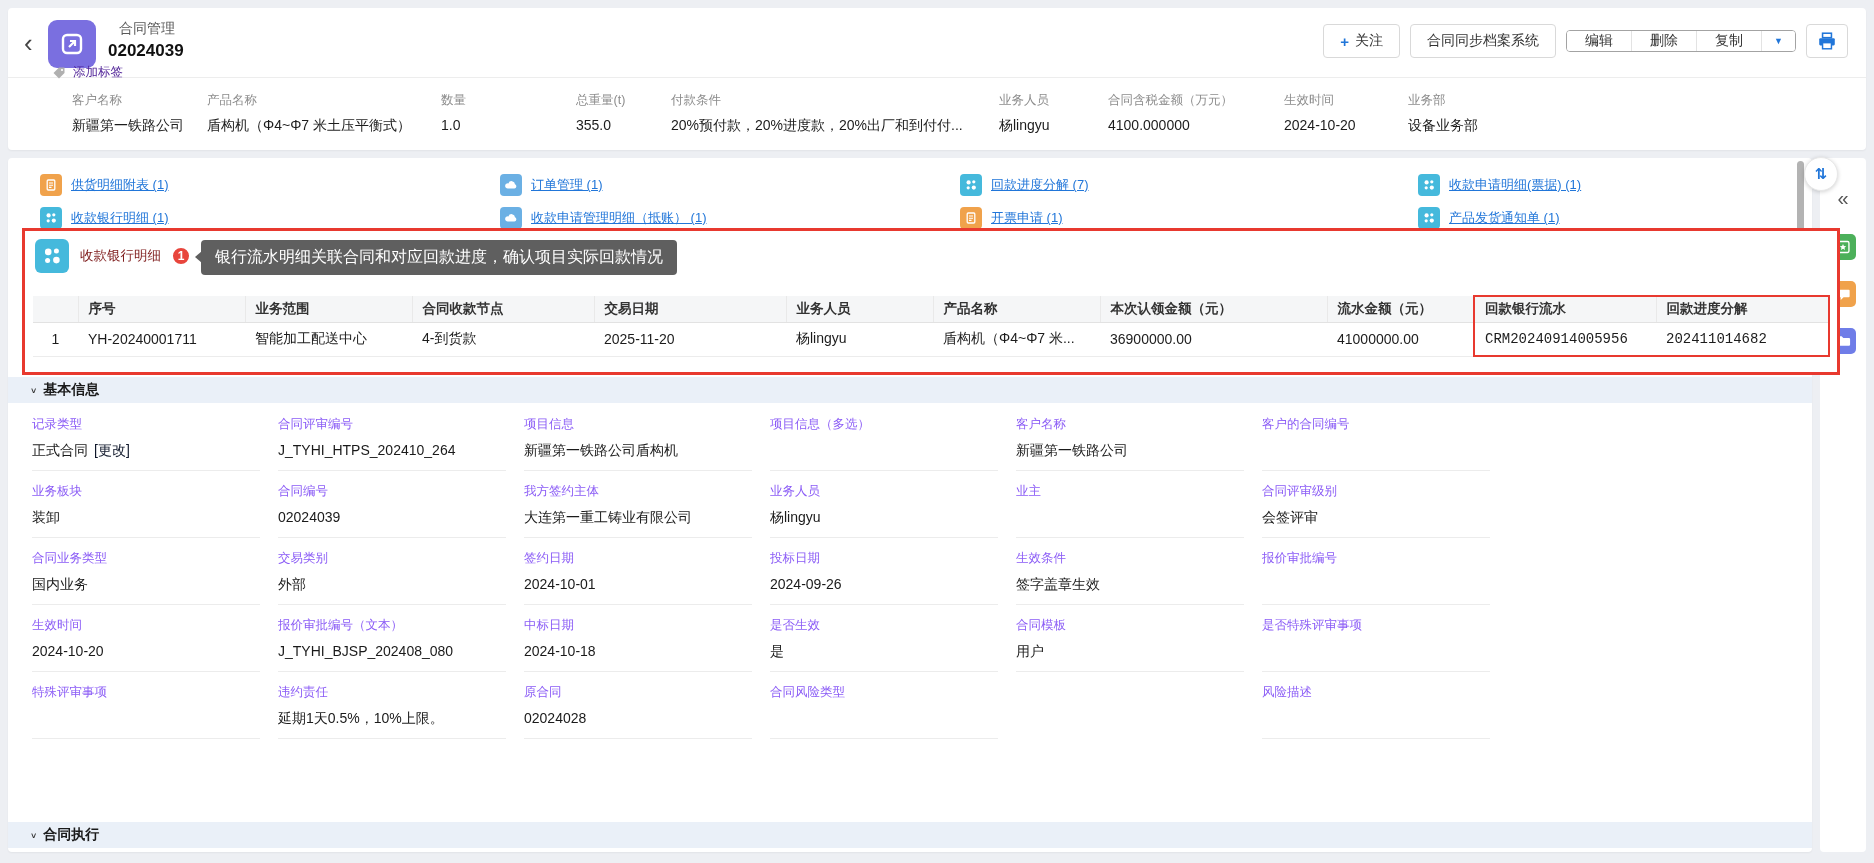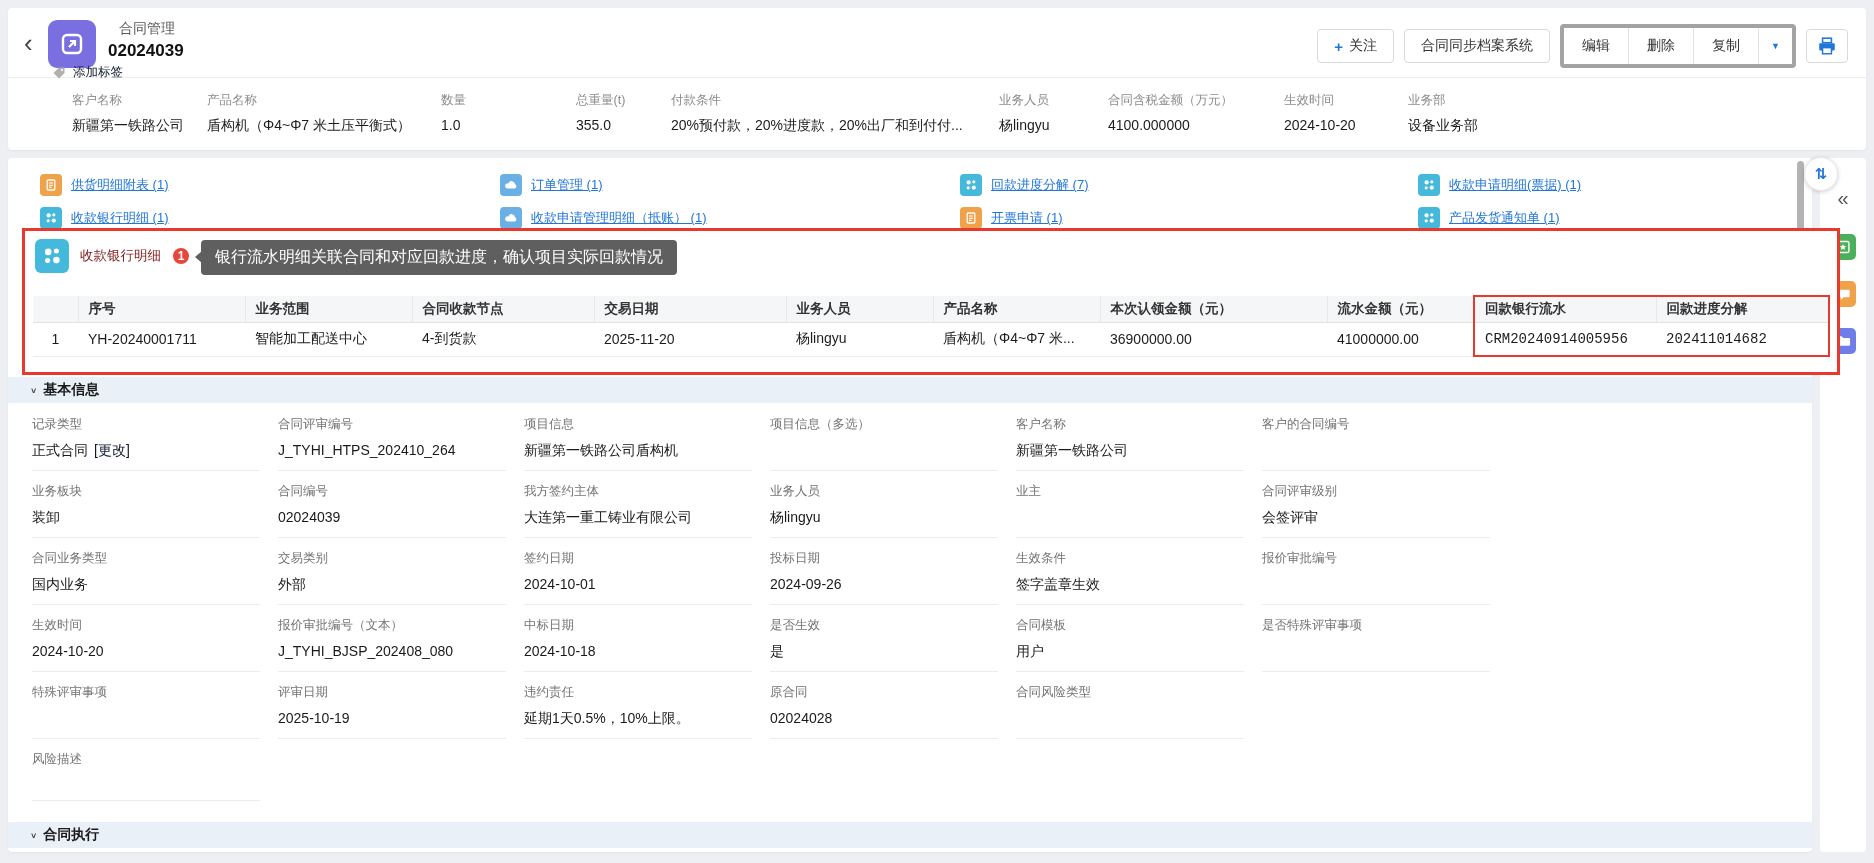--- a/index.html
+++ b/index.html
@@ -8,25 +8,25 @@
 
   
   .card1 { position:absolute; left:8px; top:8px; width:1858px; height:142px; background:#fff; border-radius:4px; box-shadow:0 1px 2px rgba(0,0,0,.05); }
   .hd { position:relative; height:70px; border-bottom:1px solid #ededed; }
   .back { position:absolute; left:16px; top:22px; font-size:26px; color:#444; line-height:26px; cursor:pointer; }
   .appicon { position:absolute; left:40px; top:12px; width:48px; height:48px; background:#7a6fe0; border-radius:9px; display:flex; align-items:center; justify-content:center; }
   .hd-titles { position:absolute; left:100px; top:12px; }
   .obj-type { font-size:14px; color:#5a5a5a;margin-left:11px; }
   .rec-no { font-size:17px; font-weight:bold; color:#111; margin-top:3px; }
   .tag-row { position:absolute; left:44px; top:56px; display:flex; align-items:center; gap:7px; cursor:pointer; }
-  .tag-row span { font-size:12.5px; color:#0f172a; }
+  .tag-row span { font-size:12.5px; color:#4c1d95; }
   .actions { position:absolute; right:18px; top:16px; display:flex; gap:10px; align-items:center; }
   .btn { background:#fff; border:1px solid #d9d9d9; border-radius:4px; height:34px; padding:0 16px; font-size:14px; color:#333; display:flex; align-items:center; gap:6px; cursor:pointer; font-family:inherit; }
   .btn .plus { color:#2176d9; font-weight:bold; font-size:15px; }
-  .btn-group { display:flex; border:4px solid #a3a3a3; border-radius:4px; height:44px; overflow:hidden; background:#fff; }
+  .btn-group { display:flex; border:1px solid #a3a3a3; border-radius:4px; height:22px; overflow:hidden; background:#fff; }
   .btn-group button { background:#fff; border:none; border-left:1px solid #e3e3e3; padding:0 18px; font-size:14px; color:#333; cursor:pointer; font-family:inherit; }
   .btn-group button:first-child { border-left:none; }
   .btn-group .caret-seg { padding:0 12px; color:#2176d9; font-size:9px; }
   .btn.print { padding:0 10px; }
 
   
   .sumbar { display:flex; padding:14px 0 0 64px; }
   .sum-col { white-space:nowrap; overflow:hidden; padding-right:8px; }
   .sum-col .lb { font-size:12.5px; color:#8c8c8c; }
   .sum-col .vl { font-size:14px; color:#1c1c1c; margin-top:8px; }
@@ -66,21 +66,21 @@
 
   
   .band { position:absolute; left:0; width:100%; height:26px; background:#eaf0f8; display:flex; align-items:center; padding-left:22px; gap:6px; }
   .band .caret { font-size:10px; color:#333; transform:scaleY(.8); }
   .band .bt { font-size:14px; font-weight:bold; color:#1a1a1a; }
   .band.b1 { top:219px; } .band.b2 { top:664px; }
 
   .fields { position:absolute; left:24px; top:258px; display:grid; grid-template-columns:repeat(6,228px); column-gap:18px; row-gap:12px; }
   .fld { min-height:50px; border-bottom:1px solid #ececec; padding-bottom:10px; }
   .fld.blank { border-bottom:none; }
-  .fld .lb { font-size:12.5px; color:#737373; margin-bottom:9px; white-space:nowrap; }
+  .fld .lb { font-size:12.5px; color:#8b5cf6; margin-bottom:9px; white-space:nowrap; }
   .fld .vl { font-size:14px; color:#1a1a1a; white-space:nowrap; overflow:hidden; }
   .chg { margin-left:6px; }
 
   
   .rail { position:absolute; left:1820px; top:158px; width:46px; height:694px; background:#fff; border-radius:4px; display:flex; flex-direction:column; align-items:center; }
   .rail .collapse { margin-top:30px; font-size:20px; color:#555; cursor:pointer; line-height:20px; }
   .rail-ic { width:26px; height:26px; border-radius:5px; display:flex; align-items:center; justify-content:center; cursor:pointer; }
   .rail-ic.g { background:#4cb05a; margin-top:26px; }
   .rail-ic.o { background:#f0a24b; margin-top:21px; }
   .rail-ic.v { background:#6f7de8; margin-top:21px; }
@@ -424,24 +424,20 @@
       <div class="fld">
           <div class="lb">是否特殊评审事项</div>
           <div class="vl"></div>
         </div>
 
       <div class="fld">
           <div class="lb">特殊评审事项</div>
           <div class="vl"></div>
         </div>
       <div class="fld">
-          <div class="lb">评审日期</div>
-          <div class="vl">2025-10-19</div>
-        </div>
-      <div class="fld">
           <div class="lb">违约责任</div>
           <div class="vl">延期1天0.5%，10%上限。</div>
         </div>
       <div class="fld">
           <div class="lb">原合同</div>
           <div class="vl link">02024028</div>
         </div>
       <div class="fld">
           <div class="lb">合同风险类型</div>
           <div class="vl"></div>

